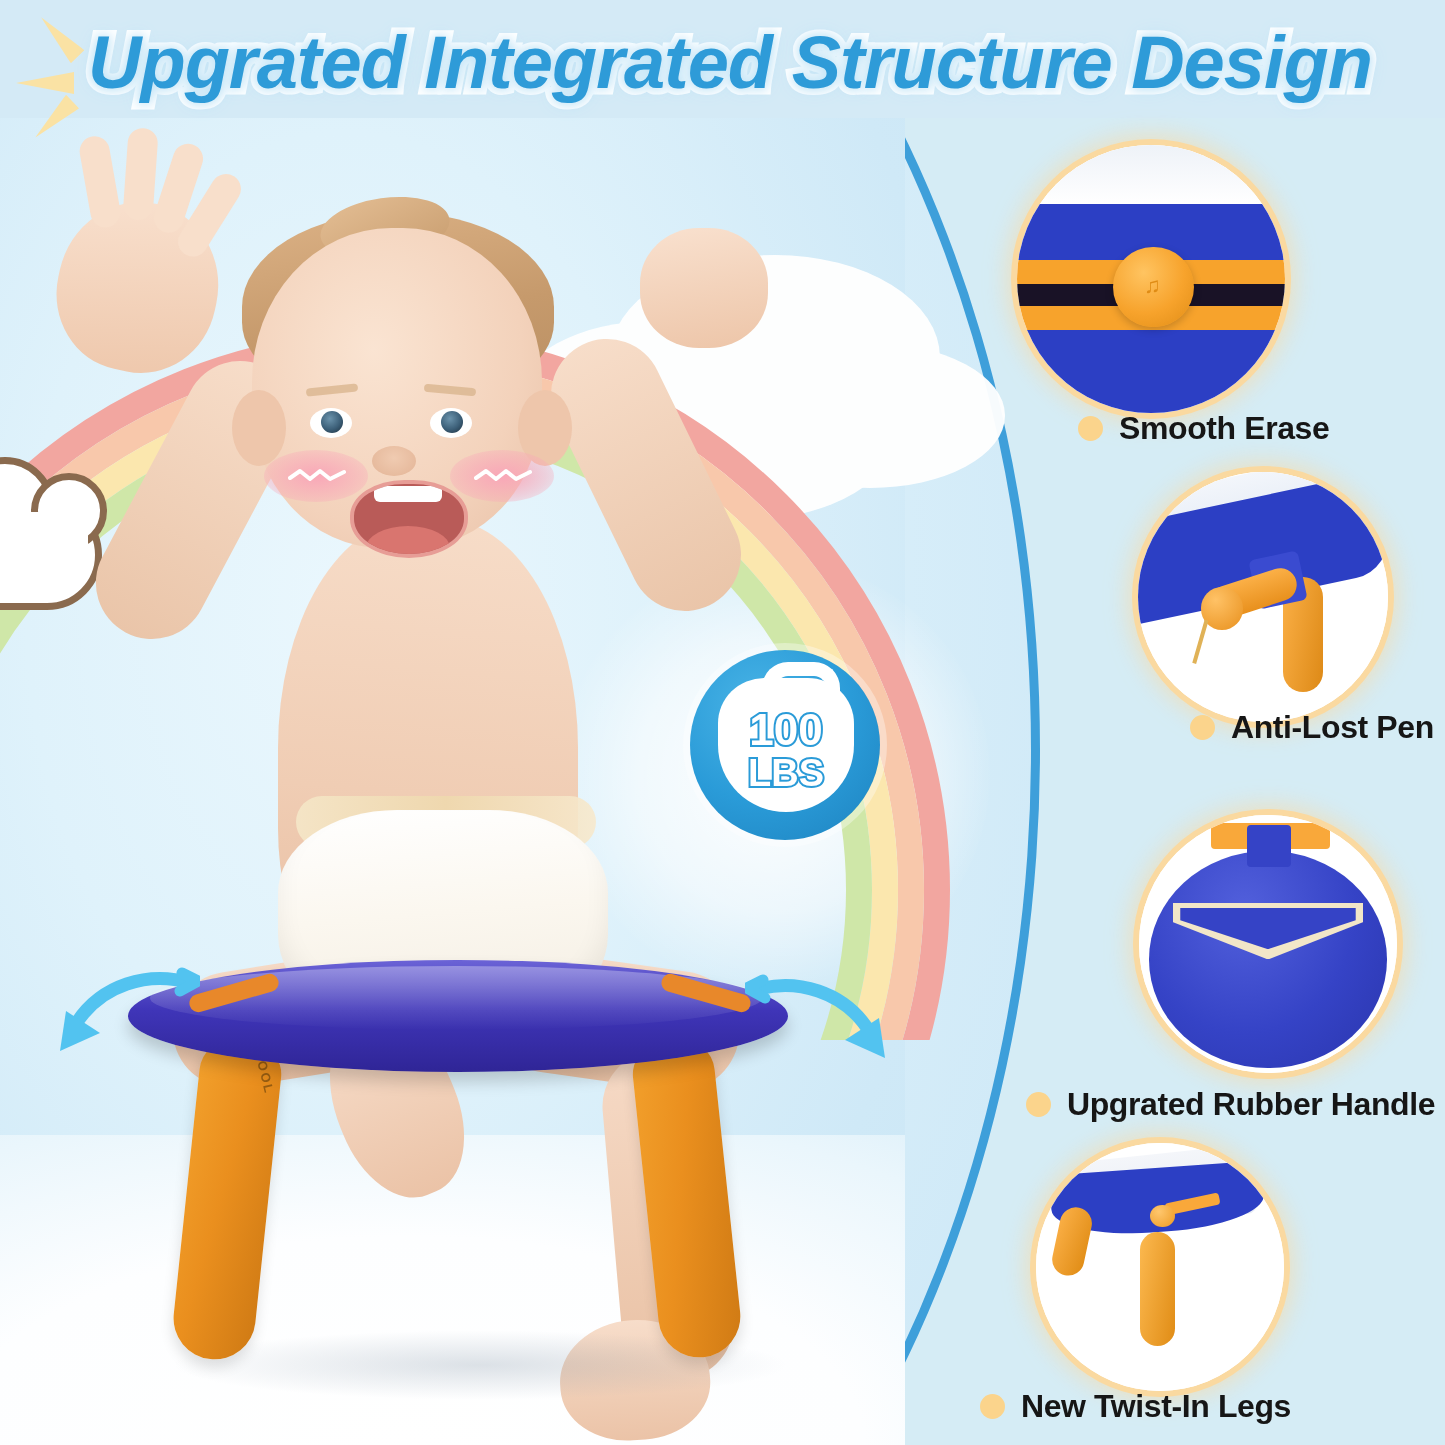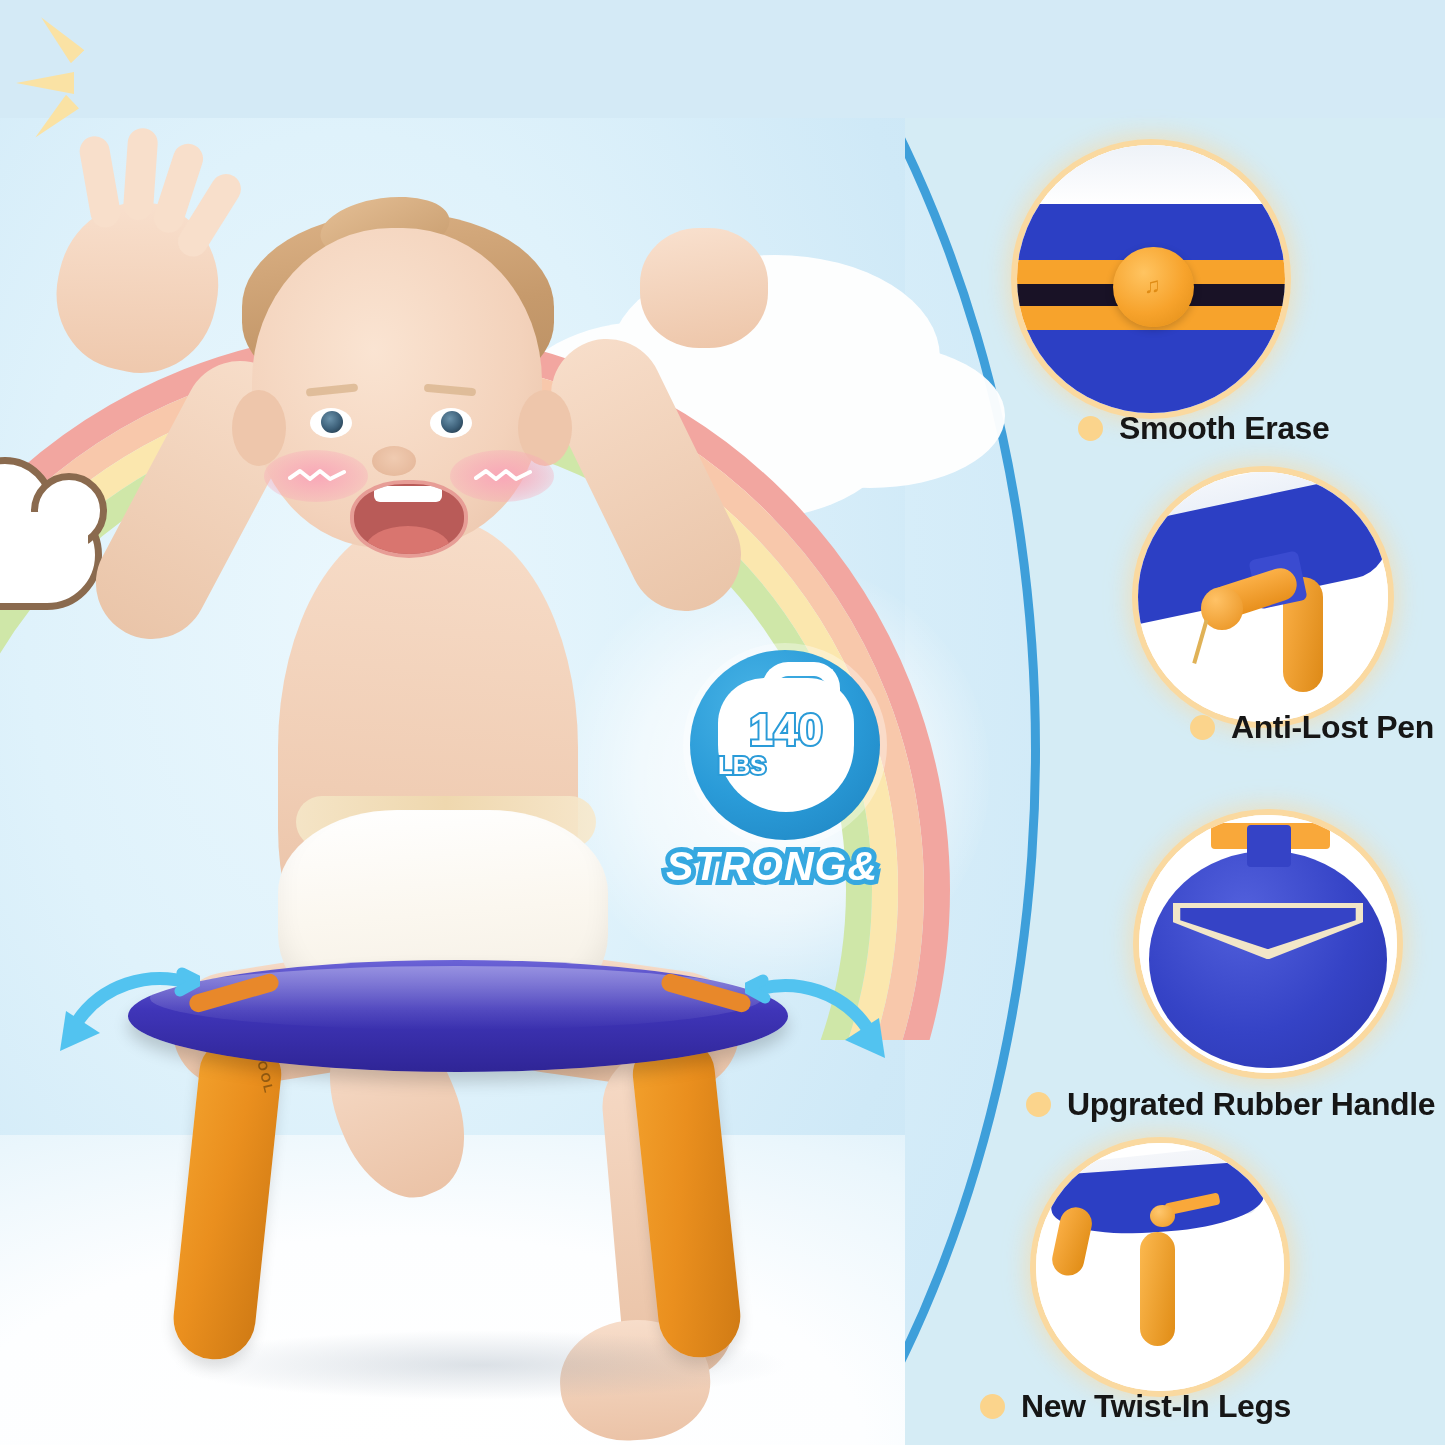--- a/index.html
+++ b/index.html
@@ -232,22 +232,22 @@
   .badge-handle{
     position:absolute;left:130px;top:12px;width:50px;height:46px;
     border:14px solid #fff;border-bottom:none;border-radius:26px 26px 0 0;
   }
   .badge-num{
     position:absolute;left:86px;top:58px;width:136px;text-align:center;
     font-size:44px;font-weight:bold;color:#fff;
     -webkit-text-stroke:4px #2a9bd8;paint-order:stroke fill;line-height:1;
   }
   .badge-lbs{
-    position:absolute;left:86px;top:104px;width:136px;text-align:left;
-    font-size:24px;font-weight:bold;color:#fff;
+    position:absolute;left:86px;top:104px;width:136px;text-align:center;
+    font-size:38px;font-weight:bold;color:#fff;
     -webkit-text-stroke:4px #2a9bd8;paint-order:stroke fill;line-height:1;
   }
   .badge-l1,.badge-l2{
     position:absolute;width:280px;text-align:center;
     font-size:41px;font-weight:bold;font-style:italic;color:#ffffff;
     -webkit-text-stroke:10px #36a8e0;paint-order:stroke fill;
     letter-spacing:1px;line-height:1;
   }
   .badge-l1{left:0;top:196px;}
   .badge-l2{left:0;top:242px;}
@@ -412,30 +412,30 @@
   <svg class="arrow right" viewBox="0 0 170 110">
     <path d="M10,28 C50,16 100,28 126,72" fill="none" stroke="#52c3f0" stroke-width="13" stroke-linecap="round"></path>
     <path d="M140,96 L134,56 L100,78 Z" fill="#52c3f0"></path>
     <path d="M18,18 L2,26 L20,36" fill="none" stroke="#52c3f0" stroke-width="11" stroke-linecap="round" stroke-linejoin="round"></path>
   </svg>
 
   <div class="badge">
     <div class="badge-circle"></div>
     <div class="badge-handle"></div>
     <div class="badge-weight"></div>
-    <div class="badge-num">140</div>
+    <div class="badge-num">100</div>
     <div class="badge-lbs">LBS</div>
-    <div class="badge-l1">STRONG&amp;</div>
   </div>
 
   <div class="sparks">
     <div class="spark s1"></div>
       <div class="spark s2"></div>
       <div class="spark s3"></div>
   </div>
+  <div class="title">Upgrated Integrated Structure Design</div>
 
   <div class="feature">
     <div class="photo-ring" style="left:1017px;top:145px;width:268px;height:268px;">
       <div class="ph">
         <div class="er-mesh"></div>
         <div class="er-blue-top"></div>
         <div class="er-orange1"></div>
         <div class="er-black"></div>
         <div class="er-orange2"></div>
         <div class="er-blue-bot"></div>

